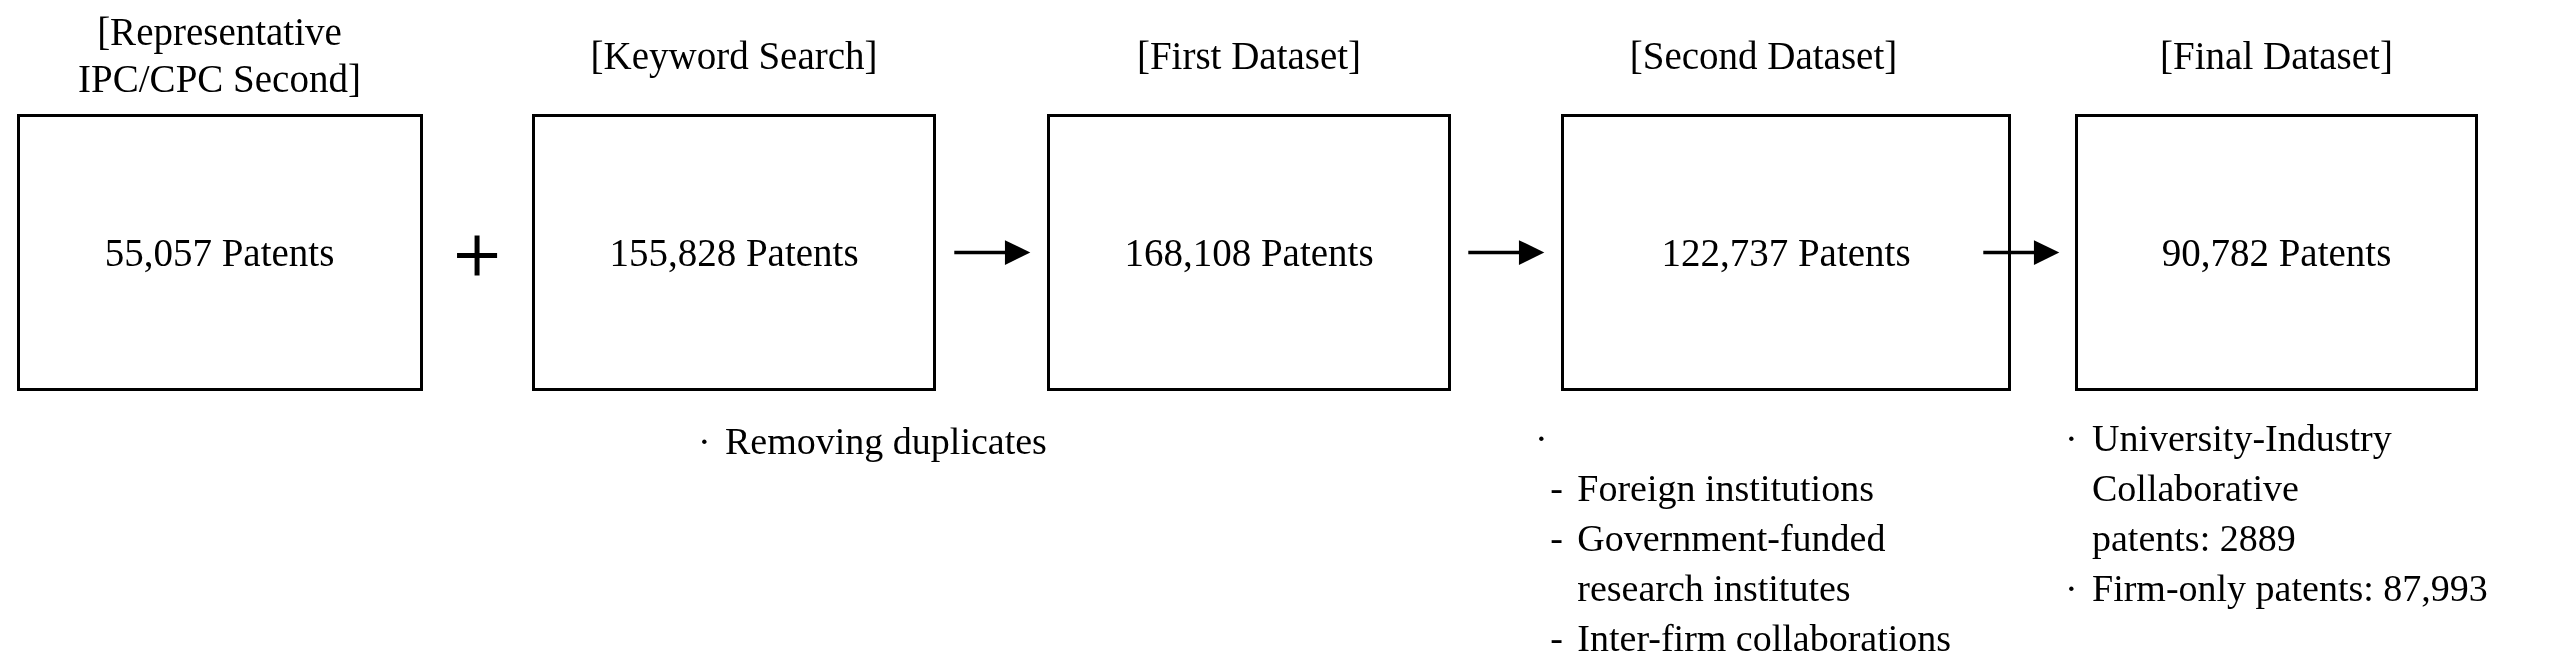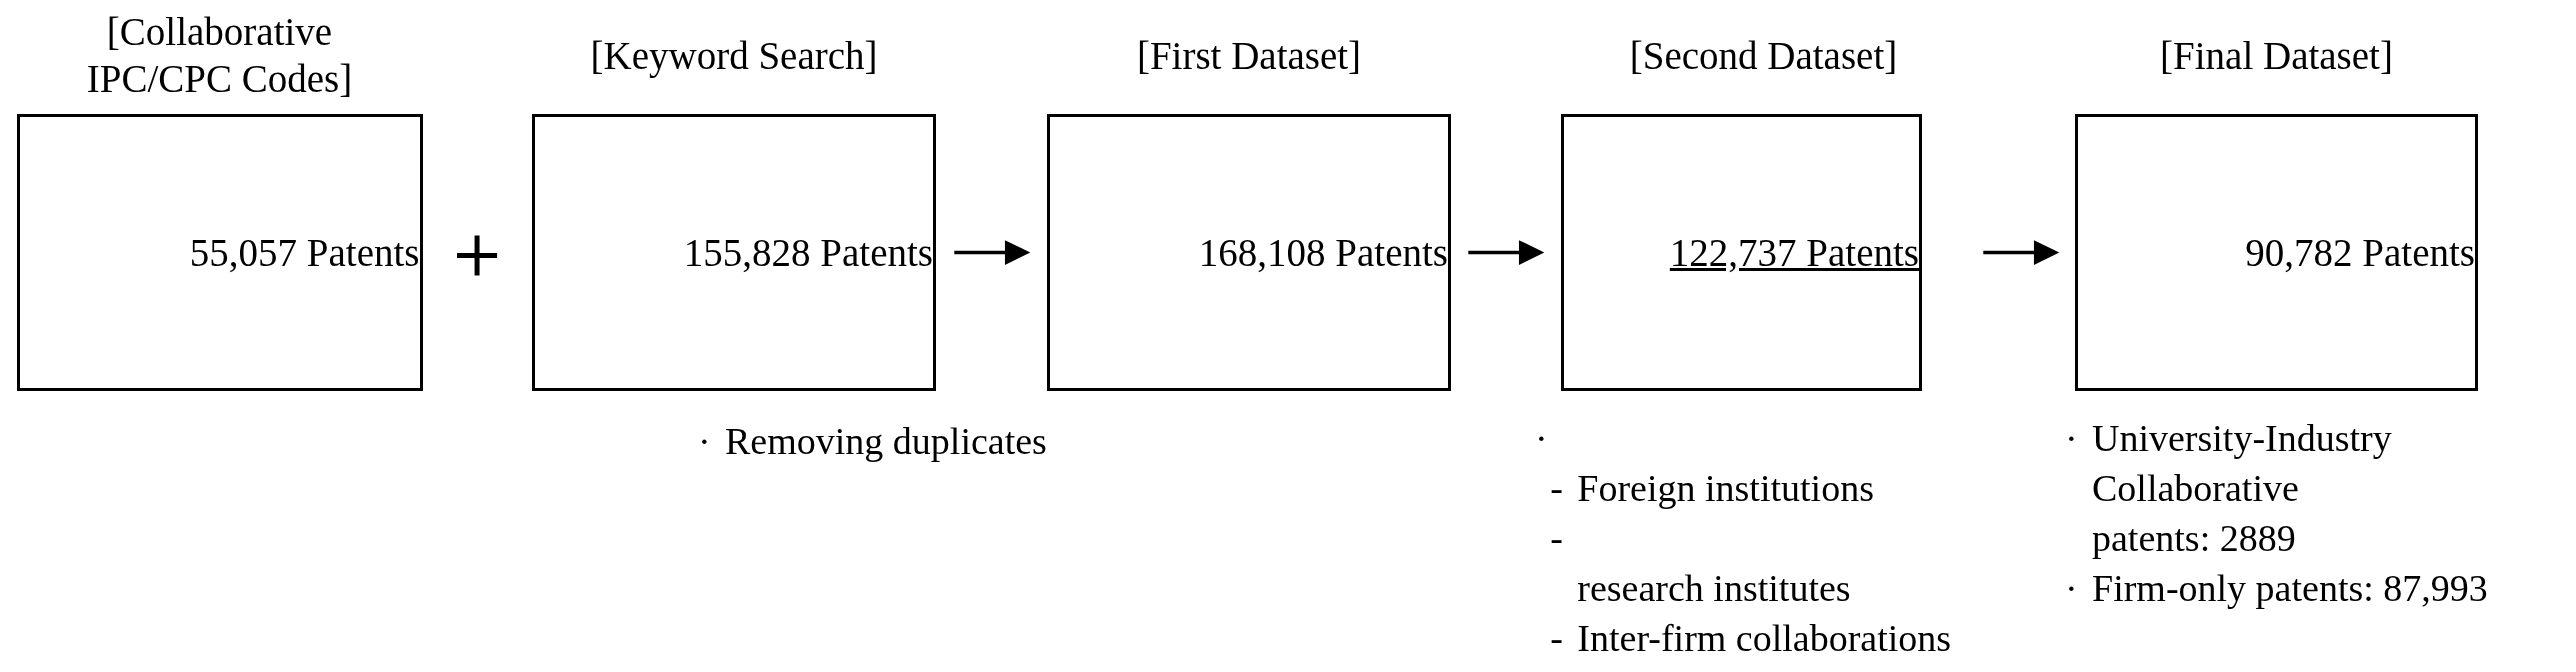--- a/index.html
+++ b/index.html
@@ -19,21 +19,21 @@
     font-size:39px;line-height:47px;
     white-space:normal;
   }
   .stage-label .wrap-narrow{display:inline-block;max-width:366px;}
   
   .stage-box{
     position:absolute;top:114px;height:277px;
     box-sizing:border-box;
     border:3.5px solid #000000;
     background:#ffffff;
-    display:flex;align-items:center;justify-content:flex-end;
+    display:flex;align-items:center;justify-content:center;
     font-size:39px;
     white-space:nowrap;
   }
   
   .connector{
     position:absolute;top:114px;height:277px;
     display:flex;align-items:center;justify-content:center;
   }
   .plus-glyph{
     font-size:64px;
@@ -50,21 +50,21 @@
   .ln{display:flex;}
   .ln .mk{flex:none;width:27px;}
   .indent1{margin-left:15.3px;}
 </style>
 </head>
 <body>
 
 <div class="canvas">
 
   <div class="stage-label" style="left:16.5px;width:406px;">
-    <span class="wrap-narrow">[Collaborative IPC/CPC Codes]</span>
+    <span class="wrap-narrow">[Representative IPC/CPC Second]</span>
   </div>
   <div class="stage-label" style="left:532px;width:404px;text-align:center;">
     <span>[Keyword Search]</span>
   </div>
   <div class="stage-label" style="left:1047px;width:404px;">
     <span>[First Dataset]</span>
   </div>
   <div class="stage-label" style="left:1561px;width:405px;">
     <span>[Second Dataset]</span>
   </div>
@@ -74,21 +74,21 @@
 
   <div class="stage-box" style="left:16.5px;width:406px;">
     <span>55,057 Patents</span>
   </div>
   <div class="stage-box" style="left:532px;width:404px;font-family:Liberation Serif, serif;">
     <span>155,828 Patents</span>
   </div>
   <div class="stage-box" style="left:1047px;width:404px;">
     <span>168,108 Patents</span>
   </div>
-  <div class="stage-box" style="left:1561px;width:361px;text-decoration:underline;">
+  <div class="stage-box" style="left:1561px;width:450px;">
     <span>122,737 Patents</span>
   </div>
   <div class="stage-box" style="left:2075px;width:403px;">
     <span>90,782 Patents</span>
   </div>
 
   <div class="connector" style="left:422px;width:110px;">
     <span class="plus-glyph">+</span>
   </div>
 
@@ -123,20 +123,21 @@
   <div class="note" style="left:1535px;top:413px;">
     <div class="ln">
       <span class="mk">·</span>
     </div>
     <div class="ln indent1">
       <span class="mk">-</span>
       <span>Foreign institutions</span>
     </div>
     <div class="ln indent1">
       <span class="mk">-</span>
+      <span>Government-funded</span>
     </div>
     <div class="ln indent1">
       <span class="mk"></span>
       <span>research institutes</span>
     </div>
     <div class="ln indent1">
       <span class="mk">-</span>
       <span>Inter-firm collaborations</span>
     </div>
   </div>

